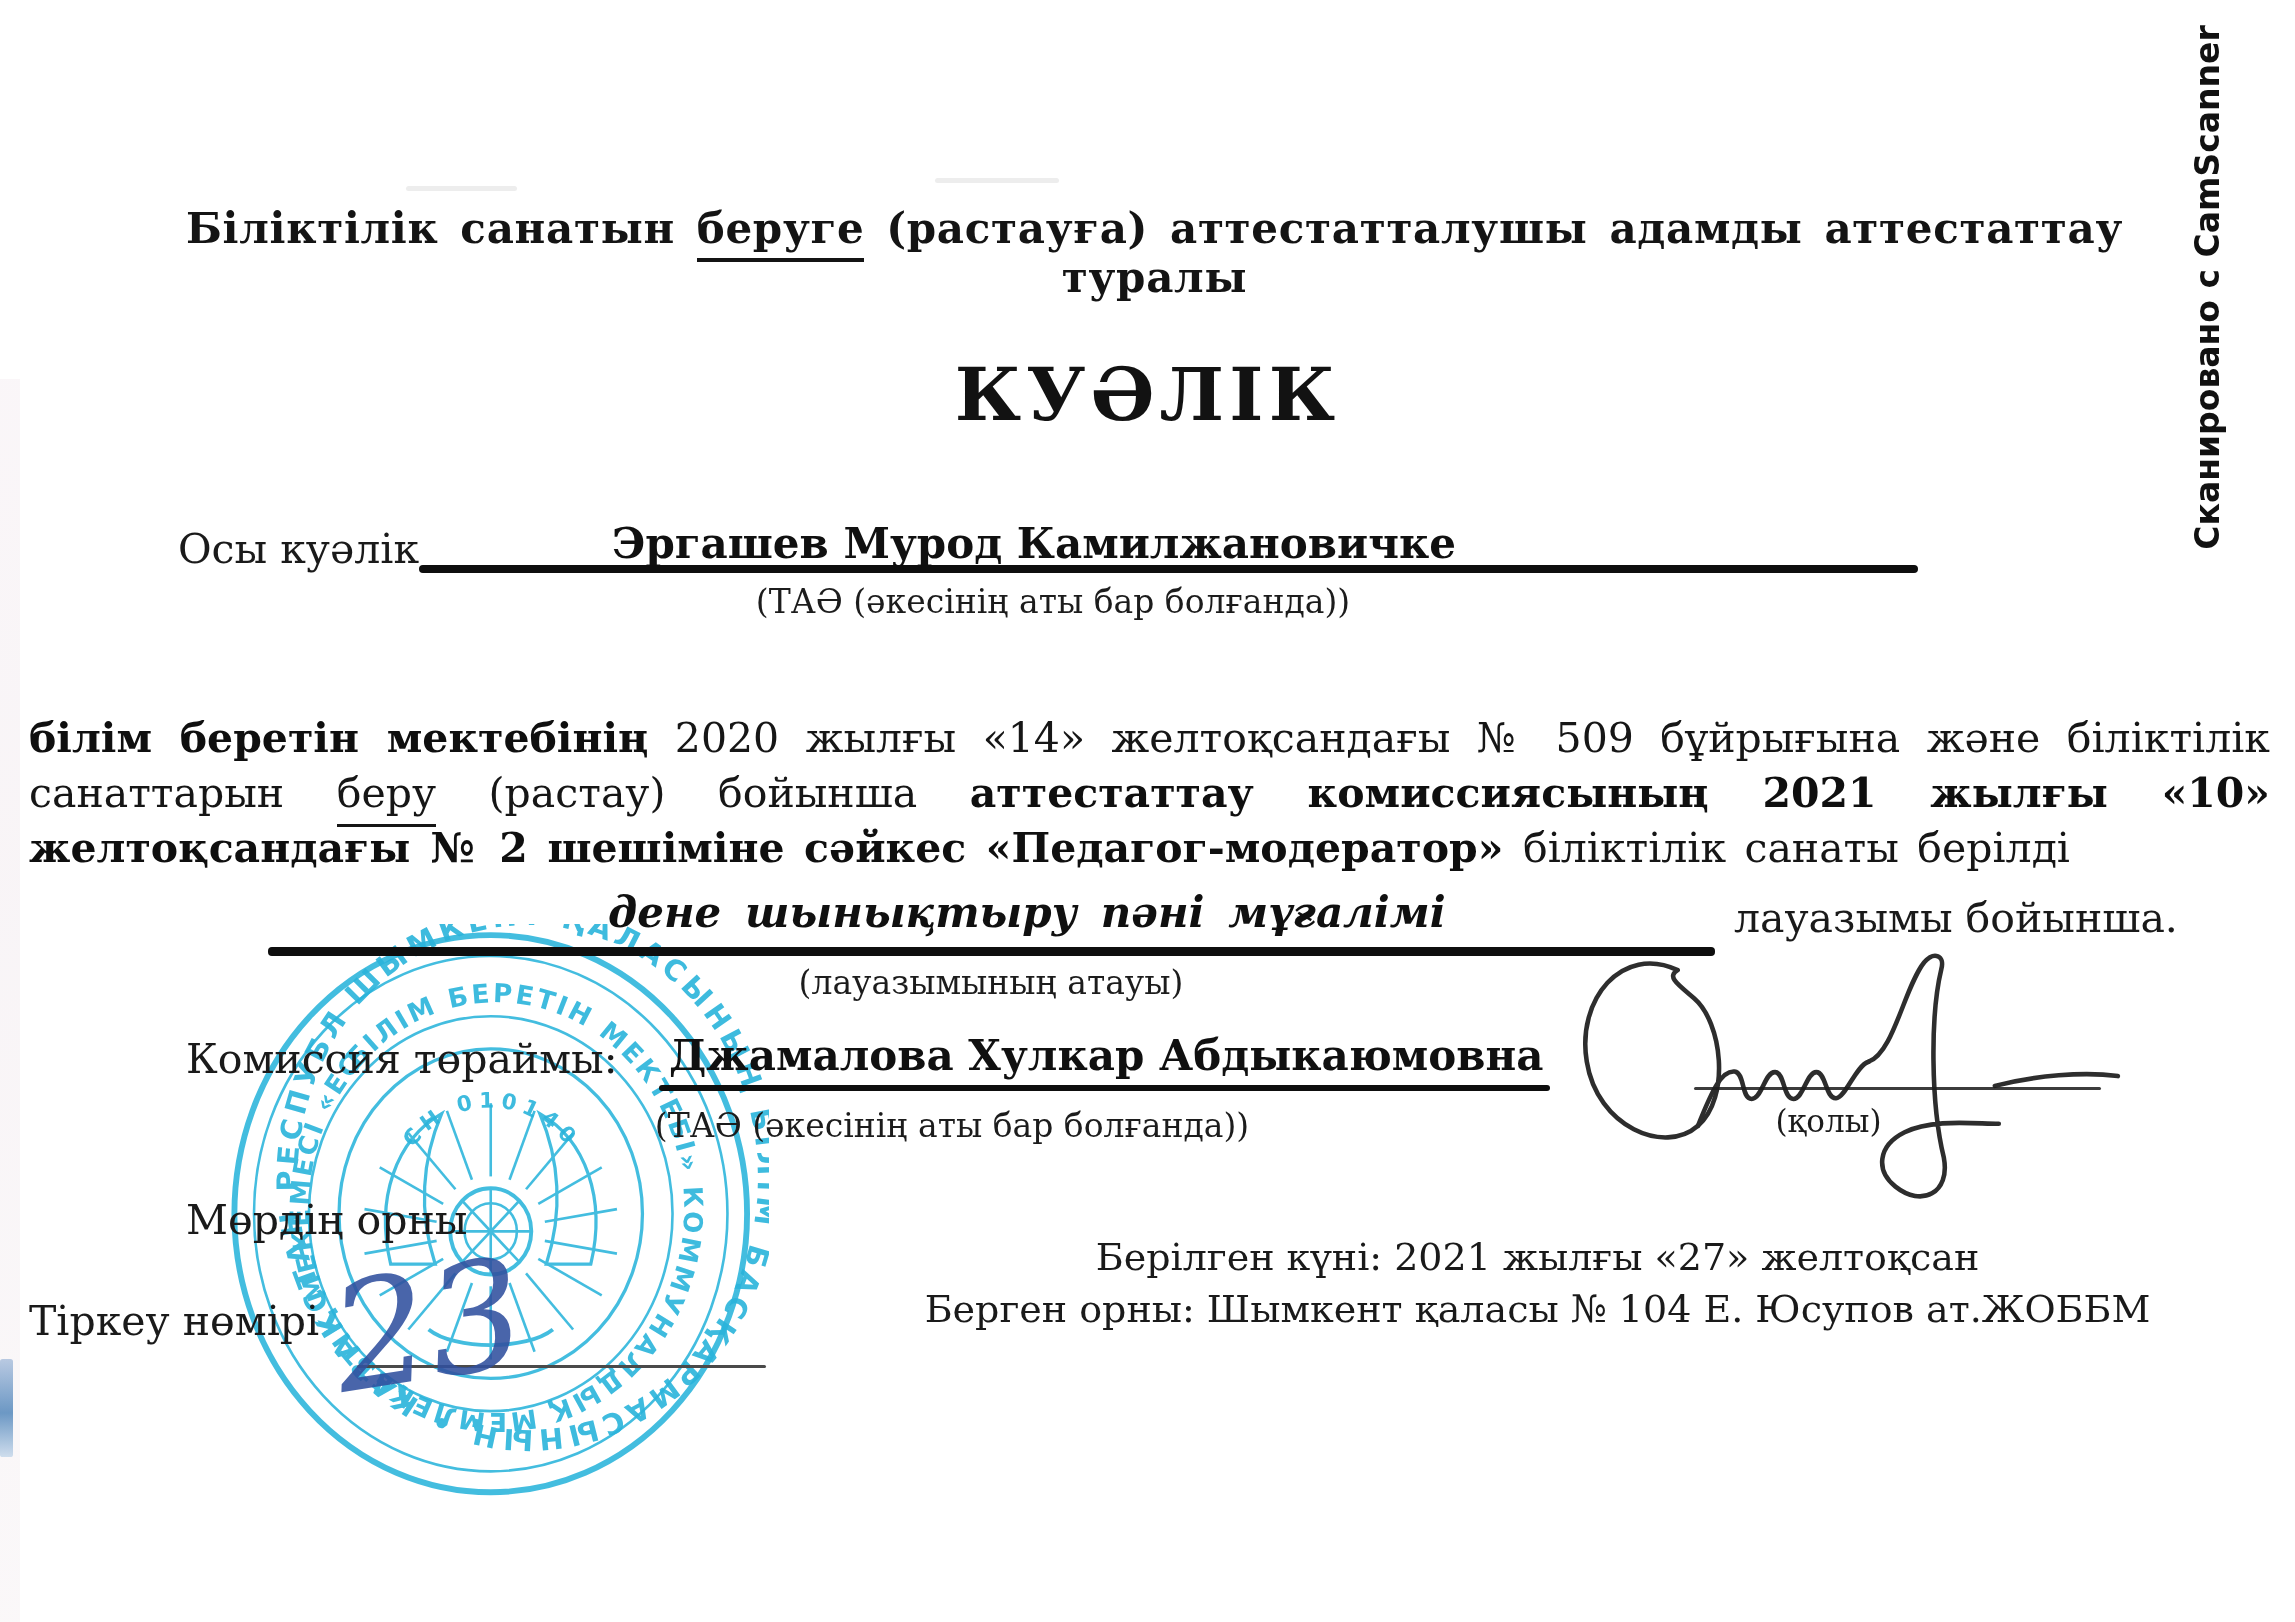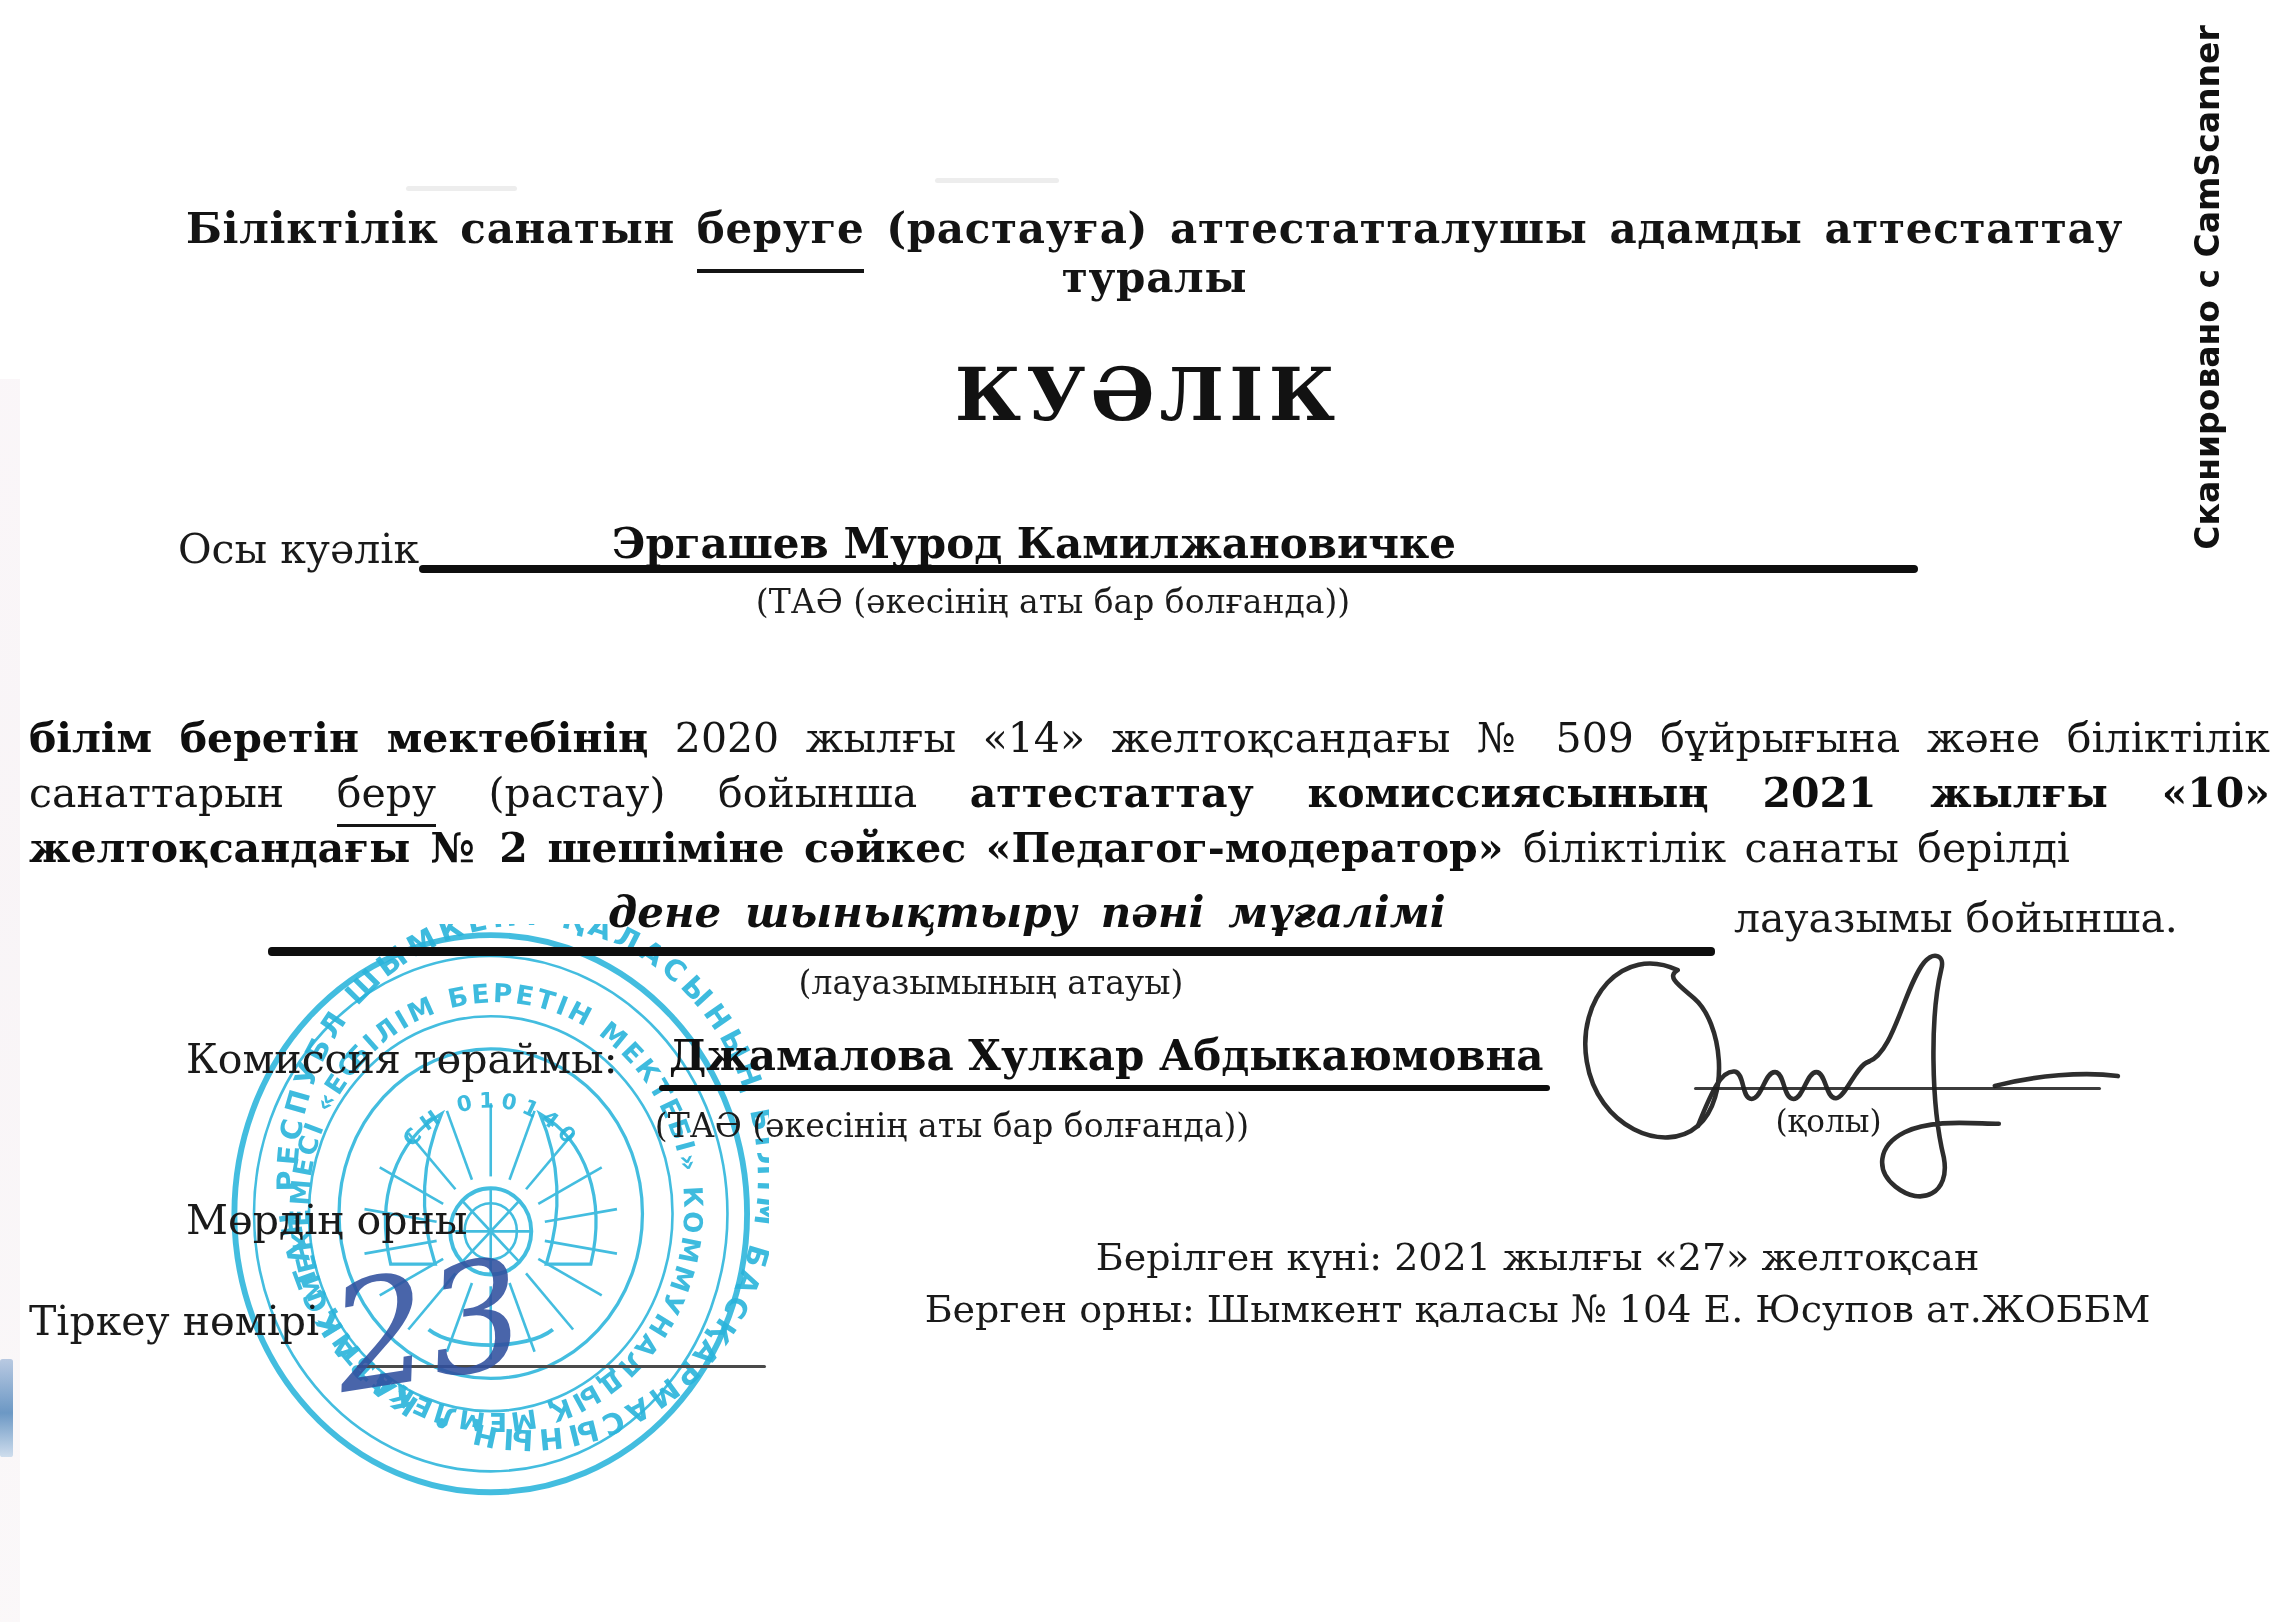--- a/index.html
+++ b/index.html
@@ -12,21 +12,21 @@
     color:#121212;
   }
   .abs{position:absolute;}
   
   .title{
     left:98px;top:204px;width:2113px;
     text-align:center;
     font-weight:bold;font-size:42px;letter-spacing:0.7px;word-spacing:6.5px;
     color:#141414;
   }
-  .title .u{border-bottom:4.6px solid #141414;padding-bottom:16px;}
+  .title .u{border-bottom:4.6px solid #141414;padding-bottom:5px;}
   .heading{
     left:0;top:351px;width:2295px;
     text-align:center;
     font-weight:bold;font-size:73px;letter-spacing:5.2px;
     color:#121212;
   }
   .label-62{font-size:41px;color:#1a1a1a;white-space:nowrap;}
   .name-64{font-size:42px;font-weight:bold;color:#101010;white-space:nowrap;}
   .caption{font-size:33px;color:#1c1c1c;text-align:center;white-space:nowrap;}
   .bodyline{

